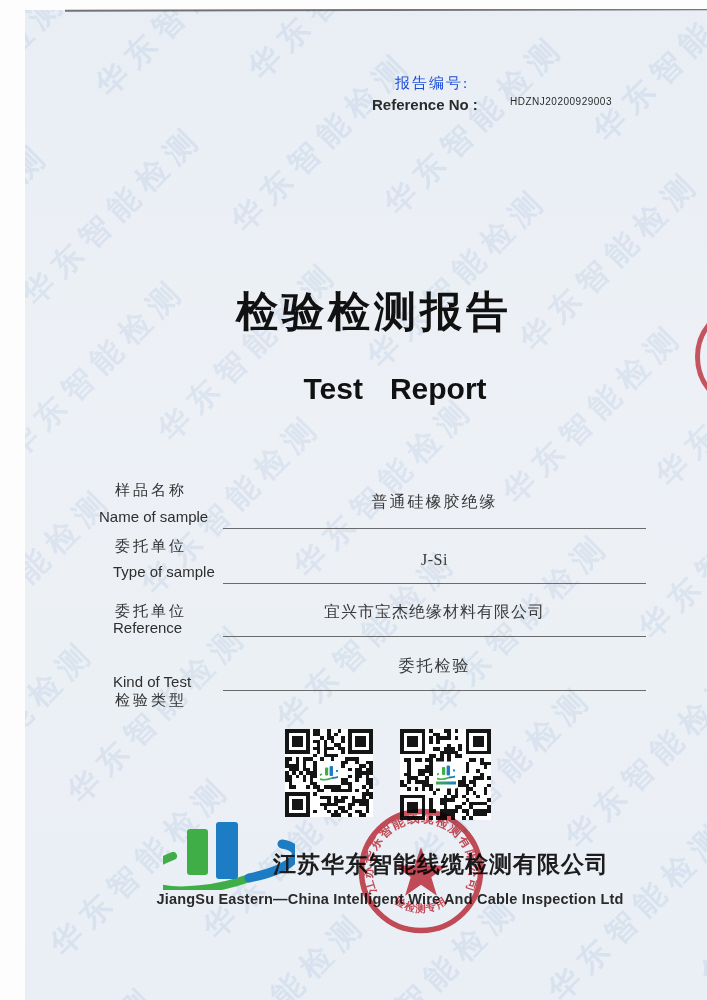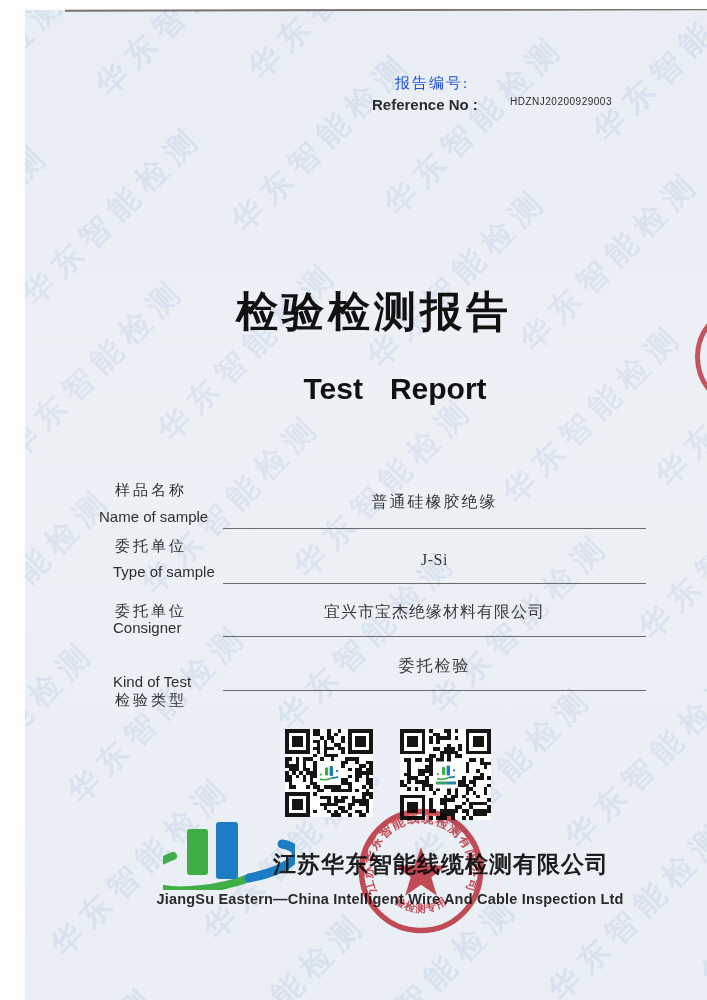--- a/index.html
+++ b/index.html
@@ -79,21 +79,21 @@
   <div class="abs f-label-en" style="left:99px;top:508px;">Name of sample</div>
   <div class="f-value cn" style="top:492px;">普通硅橡胶绝缘</div>
   <div class="f-line" style="top:528px;"></div>
 
   <div class="abs cn f-label-cn" style="left:115px;top:537px;">委托单位</div>
   <div class="abs f-label-en" style="left:113px;top:563px;">Type of sample</div>
   <div class="f-value cn" style="top:551px;letter-spacing:.5px;">J-Si</div>
   <div class="f-line" style="top:583px;"></div>
 
   <div class="abs cn f-label-cn" style="left:115px;top:602px;">委托单位</div>
-  <div class="abs f-label-en" style="left:113px;top:619px;">Consigner</div>
+  <div class="abs f-label-en" style="left:113px;top:619px;">Reference</div>
   <div class="f-value cn" style="top:602px;letter-spacing:1px;">宜兴市宝杰绝缘材料有限公司</div>
   <div class="f-line" style="top:636px;"></div>
 
   <div class="abs cn f-label-cn" style="left:115px;top:648px;margin-top:43px;">检验类型</div>
   <div class="abs f-label-en" style="left:113px;top:673px;">Kind of Test</div>
   <div class="f-value cn" style="top:656px;">委托检验</div>
   <div class="f-line" style="top:690px;"></div>
 
   <div class="qr" id="qr1" style="left:285px;top:728px;width:88px;height:90px;"><svg viewBox="0 0 25 25" shape-rendering="crispEdges" style="width:100%;height:100%">
         <rect width="25" height="25" fill="#fff"></rect>

